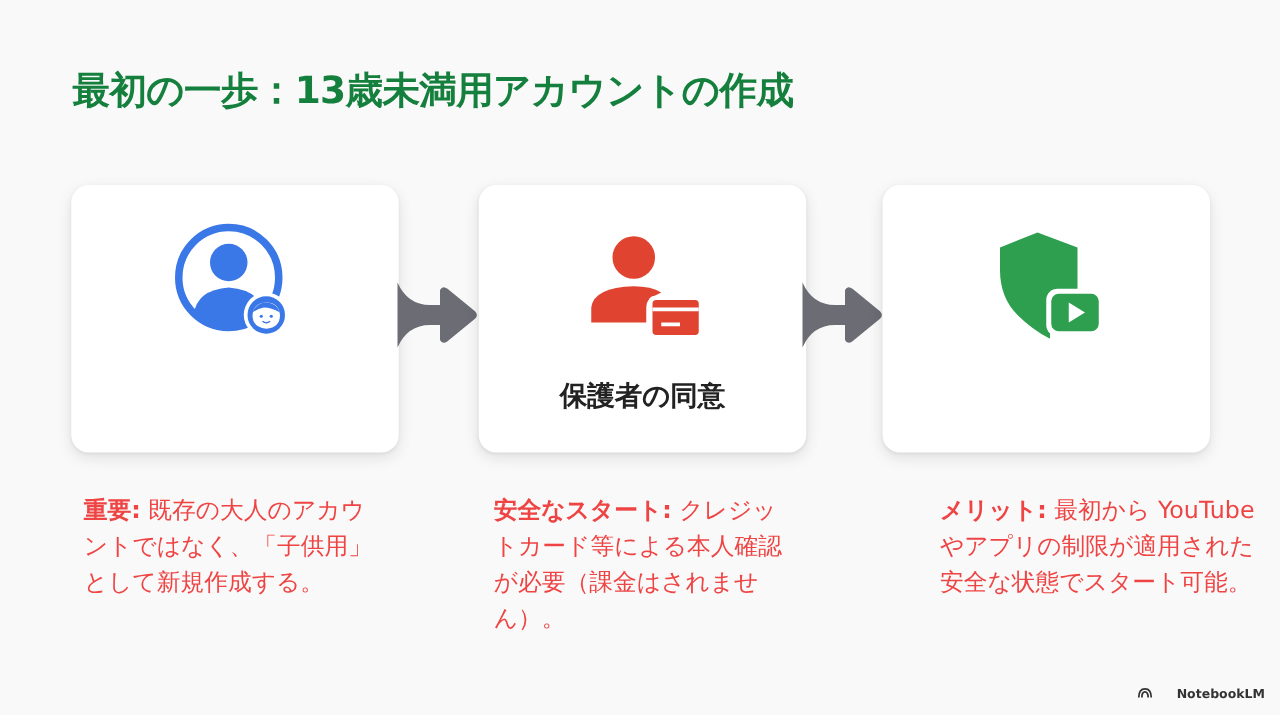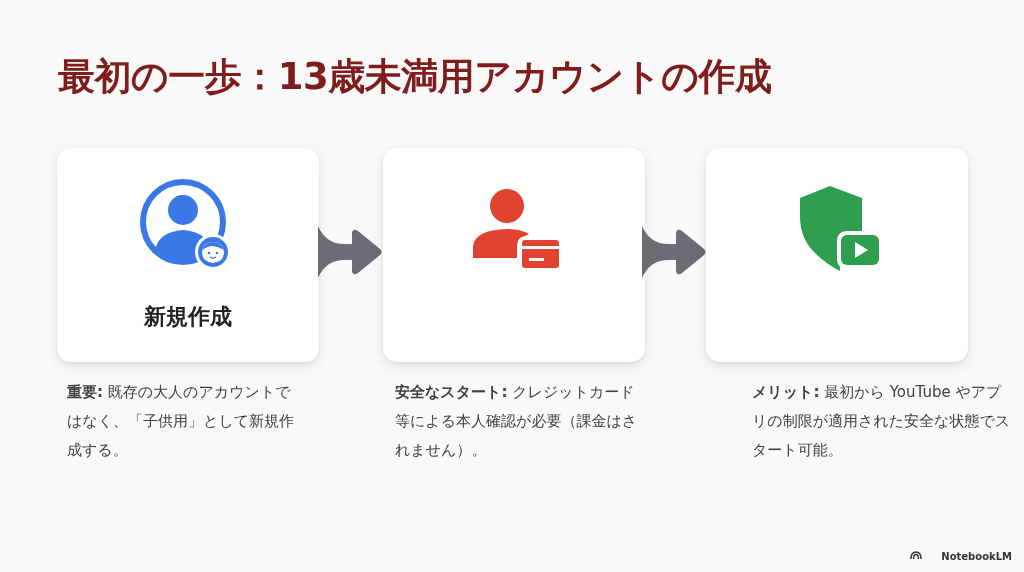--- a/index.html
+++ b/index.html
@@ -6,23 +6,23 @@
   html, body { width: 1024px; height: 572px; overflow: hidden; }
   body {
     background: #f9f9f9;
     font-family: "DejaVu Sans", "Liberation Sans", sans-serif;
     color: #222;
     position: relative;
   }
   .title {
     position: absolute;
     left: 58px; top: 52px;
-    font-size: 37px;
+    font-size: 30px;
     font-weight: bold;
-    color: #7f1d1d;
+    color: #15803d;
     letter-spacing: -0.5px;
   }
   .card {
     position: absolute;
     top: 148px;
     width: 262px;
     height: 214px;
     background: #ffffff;
     border-radius: 14px;
     box-shadow: 0 4px 12px rgba(0,0,0,0.10), 0 1px 3px rgba(0,0,0,0.06);
@@ -43,25 +43,25 @@
     font-weight: bold;
     color: #222;
   }
   .arrow {
     position: absolute;
     top: 222px;
     width: 70px; height: 60px;
   }
   .desc {
     position: absolute;
-    top: 378px;
+    top: 394px;
     width: 270px;
-    font-size: 15px;
+    font-size: 19px;
     line-height: 29px;
-    color: #404040;
+    color: #ef4444;
   }
   .desc b { font-weight: bold; }
   .brand {
     position: absolute;
     right: 12px; bottom: 10px;
     display: flex; align-items: center; gap: 19px;
     font-size: 10px;
     color: #333;
     font-weight: bold;
   }
@@ -79,40 +79,40 @@
       <path d="M22 76 Q24 56 50 54 Q76 56 78 76 Q66 86 50 86 Q34 86 22 76Z" fill="#3b78e7"></path>
       <circle cx="80" cy="76" r="18" fill="#ffffff"></circle>
       <circle cx="80" cy="76" r="15" fill="#3b78e7"></circle>
       <path d="M69 76 Q70 66 80 66 Q90 66 91 76 Q91 86 80 87 Q69 86 69 76Z" fill="#ffffff"></path>
       <path d="M69 74 Q72 66 80 66 Q88 66 91 74 Q84 70 78 70 Q73 71 69 74Z" fill="#3b78e7"></path>
       <circle cx="76" cy="77" r="1.3" fill="#3b78e7"></circle>
       <circle cx="84" cy="77" r="1.3" fill="#3b78e7"></circle>
       <path d="M77 81 Q80 83.5 83 81" stroke="#3b78e7" stroke-width="1.2" fill="none"></path>
     </svg>
   </div>
-  <div class="label">新規作成</div>
 </div>
 
 <div class="arrow" style="left:316px;">
   <svg width="70" height="60" viewBox="0 0 70 60">
     <path d="M2 4 Q10 22 28 22 L36 22 L36 10 Q38 6 42 9 L64 27 Q67 30 64 33 L42 51 Q38 54 36 50 L36 38 L28 38 Q10 38 2 56 Z" fill="#6b6c74"></path>
   </svg>
 </div>
 
 <div class="card" style="left:383px;">
   <div class="icon">
     <svg width="110" height="100" viewBox="0 0 110 100">
       <circle cx="48" cy="30" r="17" fill="#e0432f"></circle>
       <path d="M14 82 L14 70 Q16 54 48 53 Q62 53 70 58 L66 60 Q58 62 58 70 L58 82 Z" fill="#e0432f"></path>
       <rect x="60" y="61" width="42" height="33" rx="4" fill="#ffffff"></rect>
       <rect x="63" y="64" width="37" height="28" rx="3" fill="#e0432f"></rect>
       <rect x="63" y="70" width="37" height="3" fill="#ffffff"></rect>
       <rect x="70" y="82" width="15" height="3" fill="#ffffff"></rect>
     </svg>
   </div>
+  <div class="label">保護者の同意</div>
 </div>
 
 <div class="arrow" style="left:640px;">
   <svg width="70" height="60" viewBox="0 0 70 60">
     <path d="M2 4 Q10 22 28 22 L36 22 L36 10 Q38 6 42 9 L64 27 Q67 30 64 33 L42 51 Q38 54 36 50 L36 38 L28 38 Q10 38 2 56 Z" fill="#6b6c74"></path>
   </svg>
 </div>
 
 <div class="card" style="left:706px;">
   <div class="icon">

